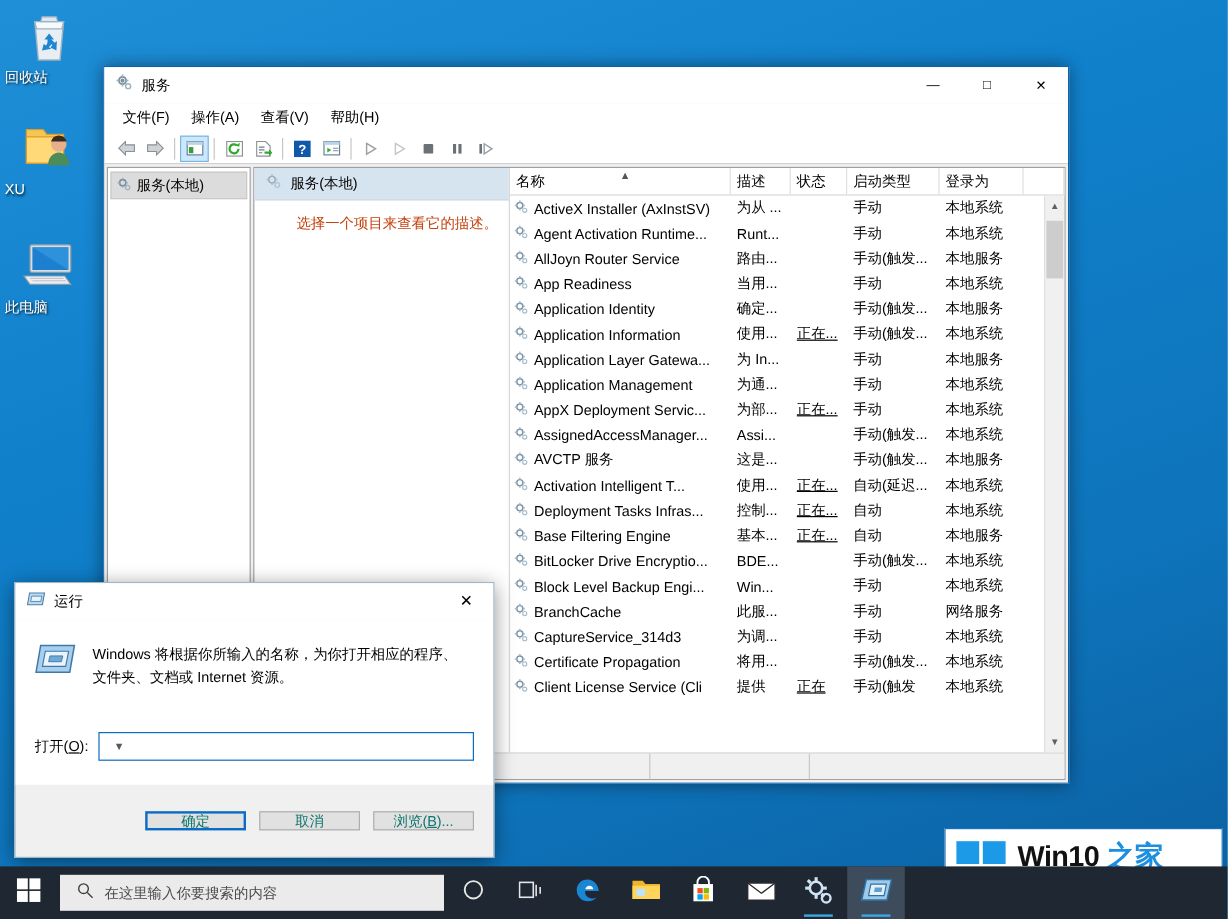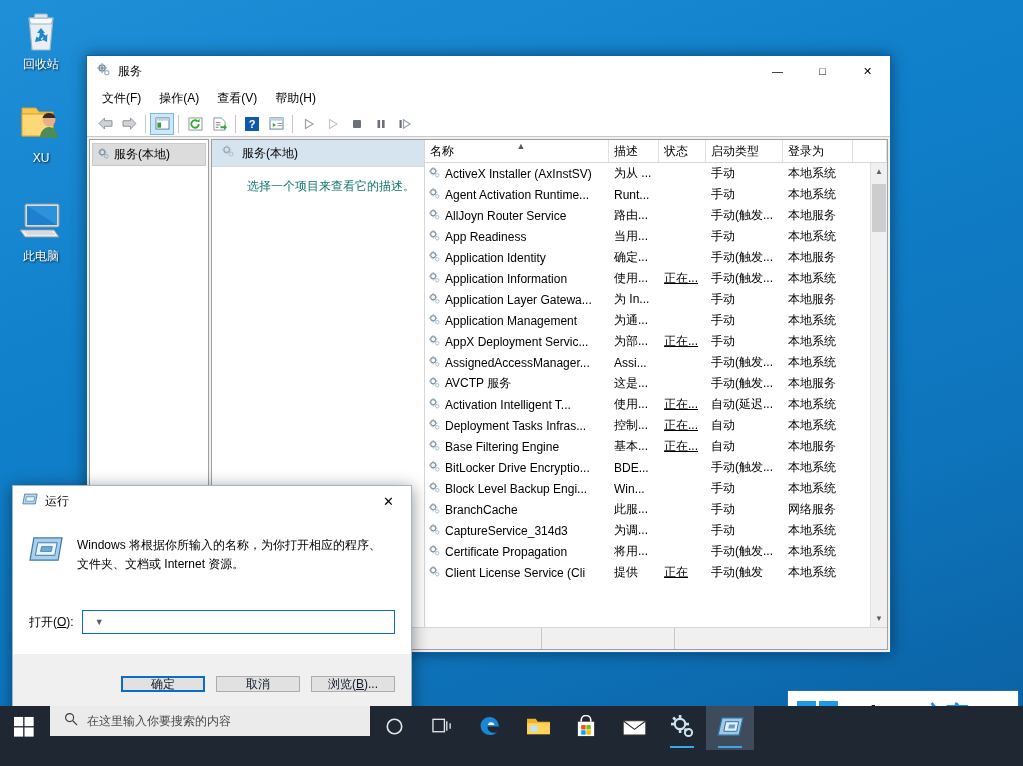--- a/index.html
+++ b/index.html
@@ -10,21 +10,21 @@
   body { position: relative; background: #1177c4; }
 
   
   #desktop {
     position: absolute; inset: 0;
     background: linear-gradient(160deg, #1f8fd8 0%, #1080cb 35%, #0e74bb 70%, #0b5fa0 100%);
   }
 
   
   .desk-icon {
-    position: absolute; width: 74px; text-align: center;
+    position: absolute; width: 74px; text-align: left;
     color: #fff; font-size: 12px; line-height: 14px;
     text-shadow: 1px 1px 2px rgba(0,0,0,.85);
     cursor: default;
   }
   .desk-icon .glyph { display: block; height: 48px; margin-bottom: 3px; }
   .desk-icon .glyph svg { display: block; margin: 0 auto; }
   #icon-recycle { left: 4px;  top: 6px; }
   #icon-xu      { left: 4px;  top: 100px; }
   #icon-pc      { left: 4px;  top: 198px; }
 
@@ -85,21 +85,21 @@
   .dp-left {
     width: 213px; flex: 0 0 213px; display: flex; flex-direction: column;
     border-right: 1px solid #d7d7d7;
   }
   .dp-header {
     height: 27px; flex: 0 0 27px; background: #d6e4f0;
     display: flex; align-items: center; gap: 7px; padding-left: 9px;
     border-bottom: 1px solid #cfd9e3;
   }
   .dp-header-text { font-size: 12px; color: #000; }
-  .dp-desc { padding: 11px 9px; font-size: 12px; color: #0f766e; line-height: 16px; }
+  .dp-desc { padding: 11px 9px; font-size: 12px; color: #c2410c; line-height: 16px; }
 
   
   .dp-right { flex: 1 1 auto; display: flex; flex-direction: column; min-width: 0; position: relative; }
   .lv-headrow { display: flex; height: 23px; flex: 0 0 23px; background: #fff; border-bottom: 1px solid #d7d7d7; }
   .lv-th {
     font-size: 12px; color: #000; display: flex; align-items: center;
     padding-left: 5px; border-right: 1px solid #e0e0e0; position: relative;
     white-space: nowrap; overflow: hidden;
   }
   .lv-th .sortcaret { position: absolute; left: 50%; top: 1px; font-size: 9px; color: #555; }
@@ -156,21 +156,21 @@
     flex: 1 1 auto; height: 24px; border: 1px solid #0a6cc4; background: #fff;
     display: flex; align-items: center; padding: 0 6px; position: relative;
   }
   .rd-combo input {
     flex: 1 1 auto; border: none; outline: none; font-size: 12px;
     font-family: "Liberation Sans", sans-serif; color: #000; background: transparent;
   }
   .rd-arrow { font-size: 9px; color: #5a5a5a; padding-left: 6px; }
   .rd-footer { height: 60px; flex: 0 0 60px; display: flex; align-items: center; justify-content: flex-end; gap: 11px; padding-right: 16px; }
   .rd-btn {
-    width: 84px; height: 16px; font-size: 12px; color: #0f172a;
+    width: 84px; height: 16px; font-size: 12px; color: #0f766e;
     background: #e1e1e1; border: 1px solid #adadad;
     display: flex; align-items: center; justify-content: center;
     font-family: "Liberation Sans", sans-serif;
   }
   .rd-btn.default { border: 2px solid #0a6cc4; background: #e1e1e1; }
   .ul { text-decoration: underline; }
 
   
   #watermark {
     position: absolute; left: 787px; top: 690px; width: 232px; height: 66px;
@@ -178,22 +178,22 @@
     display: flex; align-items: center; gap: 8px; padding: 0 8px;
   }
   .wm-logo { flex: 0 0 44px; }
   .wm-txt { display: flex; flex-direction: column; line-height: 1; }
   .wm-line1 { font-size: 24px; font-weight: bold; color: #111; letter-spacing: -.5px; }
   .wm-line1 .blue { color: #1c8fe0; }
   .wm-line2 { font-size: 12px; color: #333; margin-top: 4px; }
 
   
   #taskbar {
-    position: absolute; left: 0; bottom: 0; width: 1023px; height: 60px;
-    background: #1f2733; display: flex; align-items: flex-start;
+    position: absolute; left: 0; bottom: 0; width: 1023px; height: 44px;
+    background: #1f2733; display: flex; align-items: center;
   }
   #start-button { width: 48px; height: 44px; display: flex; align-items: center; justify-content: center; }
   #search-box {
     width: 320px; height: 30px; background: #ebebeb; margin-left: 2px;
     display: flex; align-items: center; gap: 9px; padding-left: 14px;
   }
   #search-box .sb-text { font-size: 12px; color: #4a4a4a; }
   .tb-task { width: 48px; height: 44px; display: flex; align-items: center; justify-content: center; position: relative; }
   .tb-task.active { background: #3d4b5a; }
   .tb-task .underline { position: absolute; bottom: 2px; left: 12px; width: 24px; height: 2px; background: #3ba7e8; }

